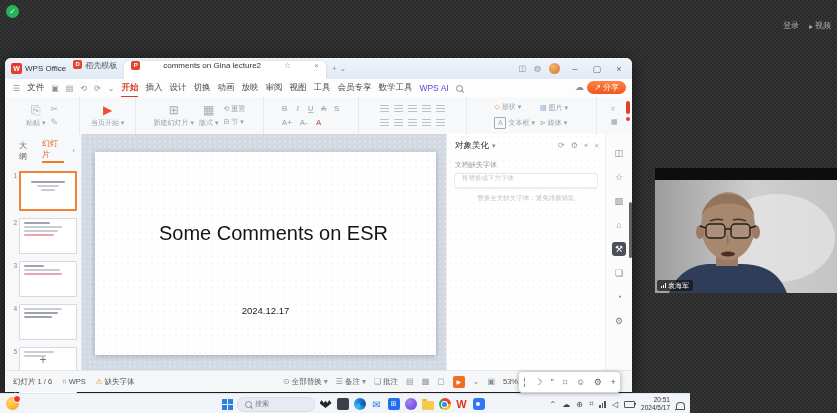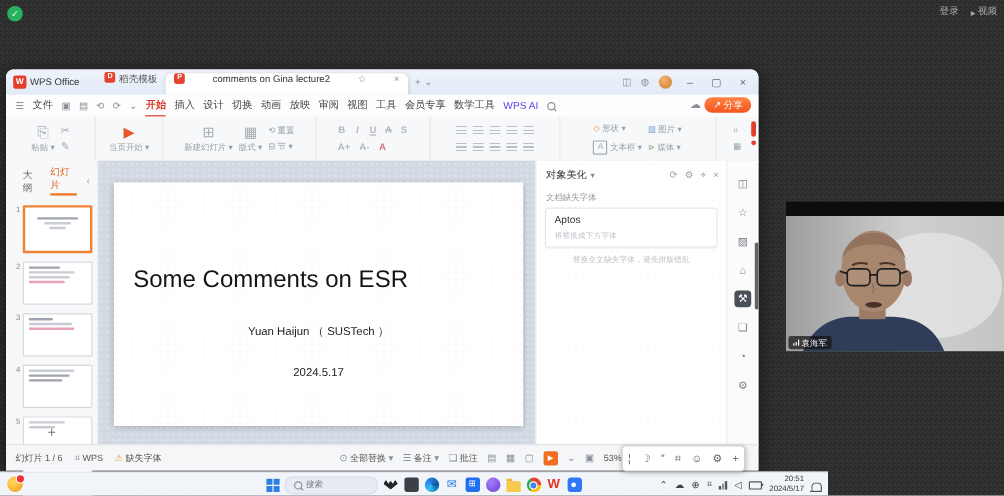--- a/index.html
+++ b/index.html
@@ -6,27 +6,27 @@
   body{
     width:837px;height:413px;position:relative;overflow:hidden;
     font-family:"Liberation Sans",sans-serif;
     background:repeating-conic-gradient(#353535 0% 25%, #2a2a2a 0% 50%) 0 0/4px 4px;
   }
   .abs{position:absolute;}
   .flex{display:flex;align-items:center;}
 
   
   .meet-logo{left:6px;top:5px;width:13px;height:13px;border-radius:50%;background:#27b35c;color:#eafff2;font-size:8px;line-height:13px;text-align:center;}
-  .ov-btn{top:4px;color:#a9a9a9;font-size:8px;display:flex;gap:2px;align-items:flex-end;cursor:pointer;}
+  .ov-btn{top:20px;color:#a9a9a9;font-size:8px;display:flex;gap:2px;align-items:flex-end;cursor:pointer;}
 
   
   .win{left:5px;top:58px;width:627px;height:334px;background:#fff;border-radius:6px 6px 0 0;box-shadow:0 3px 16px rgba(0,0,0,.6);}
   .tabbar{height:21px;background:linear-gradient(#eff4fb,#e1eaf6);border-radius:6px 6px 0 0;display:flex;align-items:center;padding:0 6px;font-size:8px;color:#444;}
   .wlogo{width:11px;height:11px;border-radius:2px;background:#e23e2b;color:#fff;font-size:7px;font-weight:bold;line-height:11px;text-align:center;margin-right:3px;}
-  .brand{margin-right:14px;color:#333;}
+  .brand{color:#333;}
   .dtab{display:flex;align-items:flex-start;gap:3px;padding:0 7px;height:17px;color:#555;}
   .dtab .dicon{width:9px;height:9px;border-radius:2px;background:#e5452f;color:#fff;font-size:6px;font-weight:bold;line-height:9px;text-align:center;}
   .dtab.active{background:#fff;border-radius:5px 5px 0 0;height:18px;align-self:flex-end;color:#333;box-shadow:0 0 3px rgba(0,0,0,.12);gap:23px;}
   .tb-gly{color:#8a909a;font-size:8px;}
   .avatar{width:11px;height:11px;border-radius:50%;background:radial-gradient(circle at 35% 30%,#f3b36f,#cf7a2e);}
   .winctl{color:#666;font-size:9px;width:14px;text-align:center;}
 
   .menubar{height:18px;display:flex;align-items:center;background:#fdfdfe;font-size:8.5px;color:#474747;padding:0 8px;gap:7px;position:relative;}
   .mi{cursor:pointer;white-space:nowrap;}
   .mi.on{color:#d83b2a;font-weight:bold;position:relative;}
@@ -63,21 +63,21 @@
   .titem.sel .tbox{border:2px solid #f08237;height:30px;}
   .bar{height:2px;background:#c9ccd4;border-radius:1px;}
   .bar.d{background:#9fa3ad;}
   .bar.pink{background:#e8a4b4;}
   .cen{align-self:center;}
   .th-plus{position:absolute;bottom:4px;left:50%;transform:translateX(-50%);color:#777;font-size:12px;cursor:pointer;}
 
   
   .canvas{flex:1;background:#d2d9e2;position:relative;background-image:radial-gradient(rgba(255,255,255,.35) 1px,transparent 1px);background-size:5px 5px;}
   .slide{position:absolute;left:13px;top:18px;width:341px;height:203px;background:#fff;box-shadow:0 1px 5px rgba(60,70,90,.35);background-image:radial-gradient(rgba(235,150,190,.10) 1px,transparent 1px);background-size:6px 6px;}
-  .s-title{position:absolute;top:70px;left:16px;right:0;font-size:20px;color:#151515;}
+  .s-title{position:absolute;top:70px;left:16px;right:0;text-align:center;font-size:20px;color:#151515;}
   .s-author{position:absolute;top:118px;left:0;right:0;text-align:center;font-size:9.5px;color:#222;}
   .s-date{position:absolute;top:153px;left:0;right:0;text-align:center;font-size:9.5px;color:#222;}
 
   
   .panel{width:158px;background:#fff;border-left:1px solid #e6e7e9;position:relative;font-size:8px;color:#333;background-image:radial-gradient(rgba(235,150,190,.08) 1px,transparent 1px);background-size:6px 6px;}
   .p-head{display:flex;align-items:center;padding:6px 6px 4px 8px;gap:3px;}
   .p-title{font-weight:normal;font-size:8.5px;}
   .p-hic{margin-left:auto;display:flex;gap:6px;color:#9ba0a8;font-size:8px;}
   .p-sec{padding:4px 8px 3px;color:#999;font-size:7px;}
   .fontbox{margin:0 7px;border:1px solid #e7e8ea;border-radius:3px;background:#fff;}
@@ -367,39 +367,37 @@
         <div class="tbox">
           <div class="bar cen" style="width:16px;margin-top:10px;"></div>
         </div>
       </div>
       <span class="th-plus">+</span>
     </div>
 
     <div class="canvas">
       <div class="slide">
         <div class="s-title">Some Comments on ESR</div>
-        <div class="s-author">Yuan Haijun （ SUSTech ）</div>
-        <div class="s-date">2024.5.17</div>
+        <div class="s-date">2024.12.17</div>
       </div>
     </div>
 
     <div class="panel">
       <div class="p-head">
         <span class="p-title">对象美化</span>
         <span style="color:#888;font-size:7px;">▾</span>
         <div class="p-hic">
           <span>⟳</span>
           <span>⚙</span>
           <span>⌖</span>
           <span>×</span>
         </div>
       </div>
       <div class="p-sec">文档缺失字体</div>
       <div class="fontbox">
-        <div class="fb-row">Aptos</div>
         <div class="fb-hint">将替换成下方字体</div>
       </div>
       <div class="p-cap">替换全文缺失字体，避免排版错乱</div>
     </div>
 
     <div class="sidebar">
       <span class="sb-ic">◫</span>
       <span class="sb-ic">☆</span>
       <span class="sb-ic">▨</span>
       <span class="sb-ic">⌂</span>

